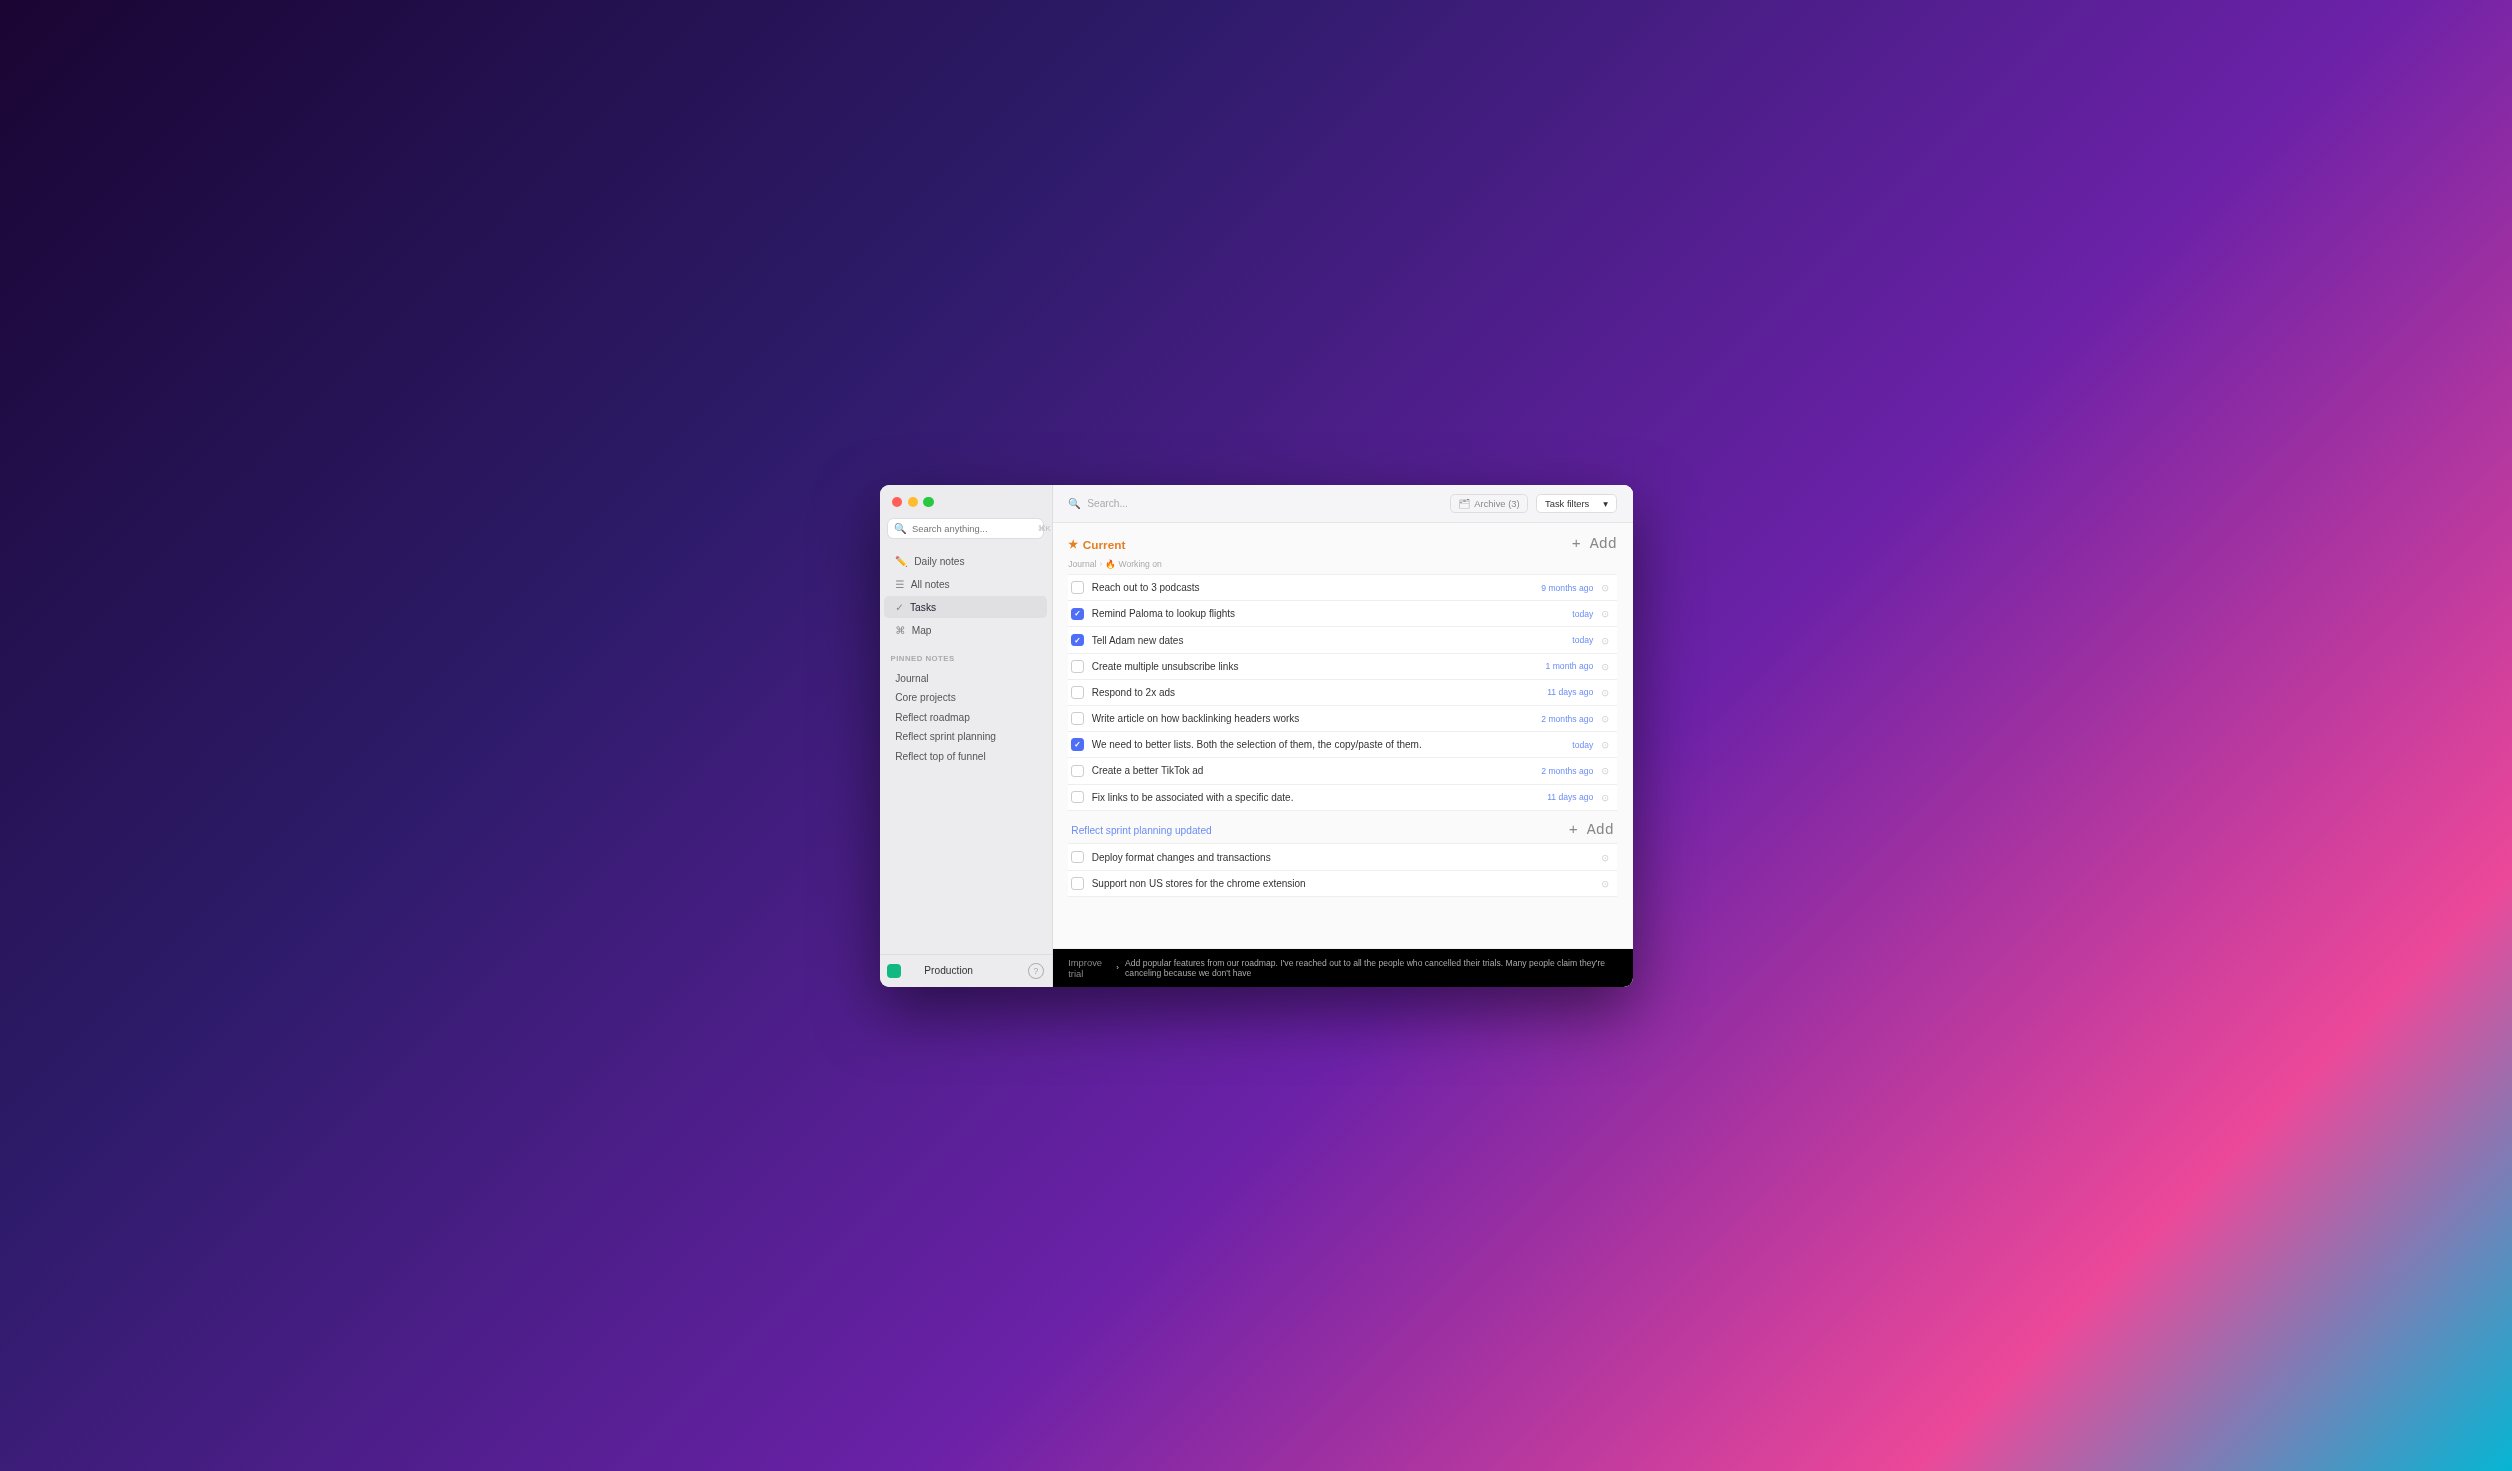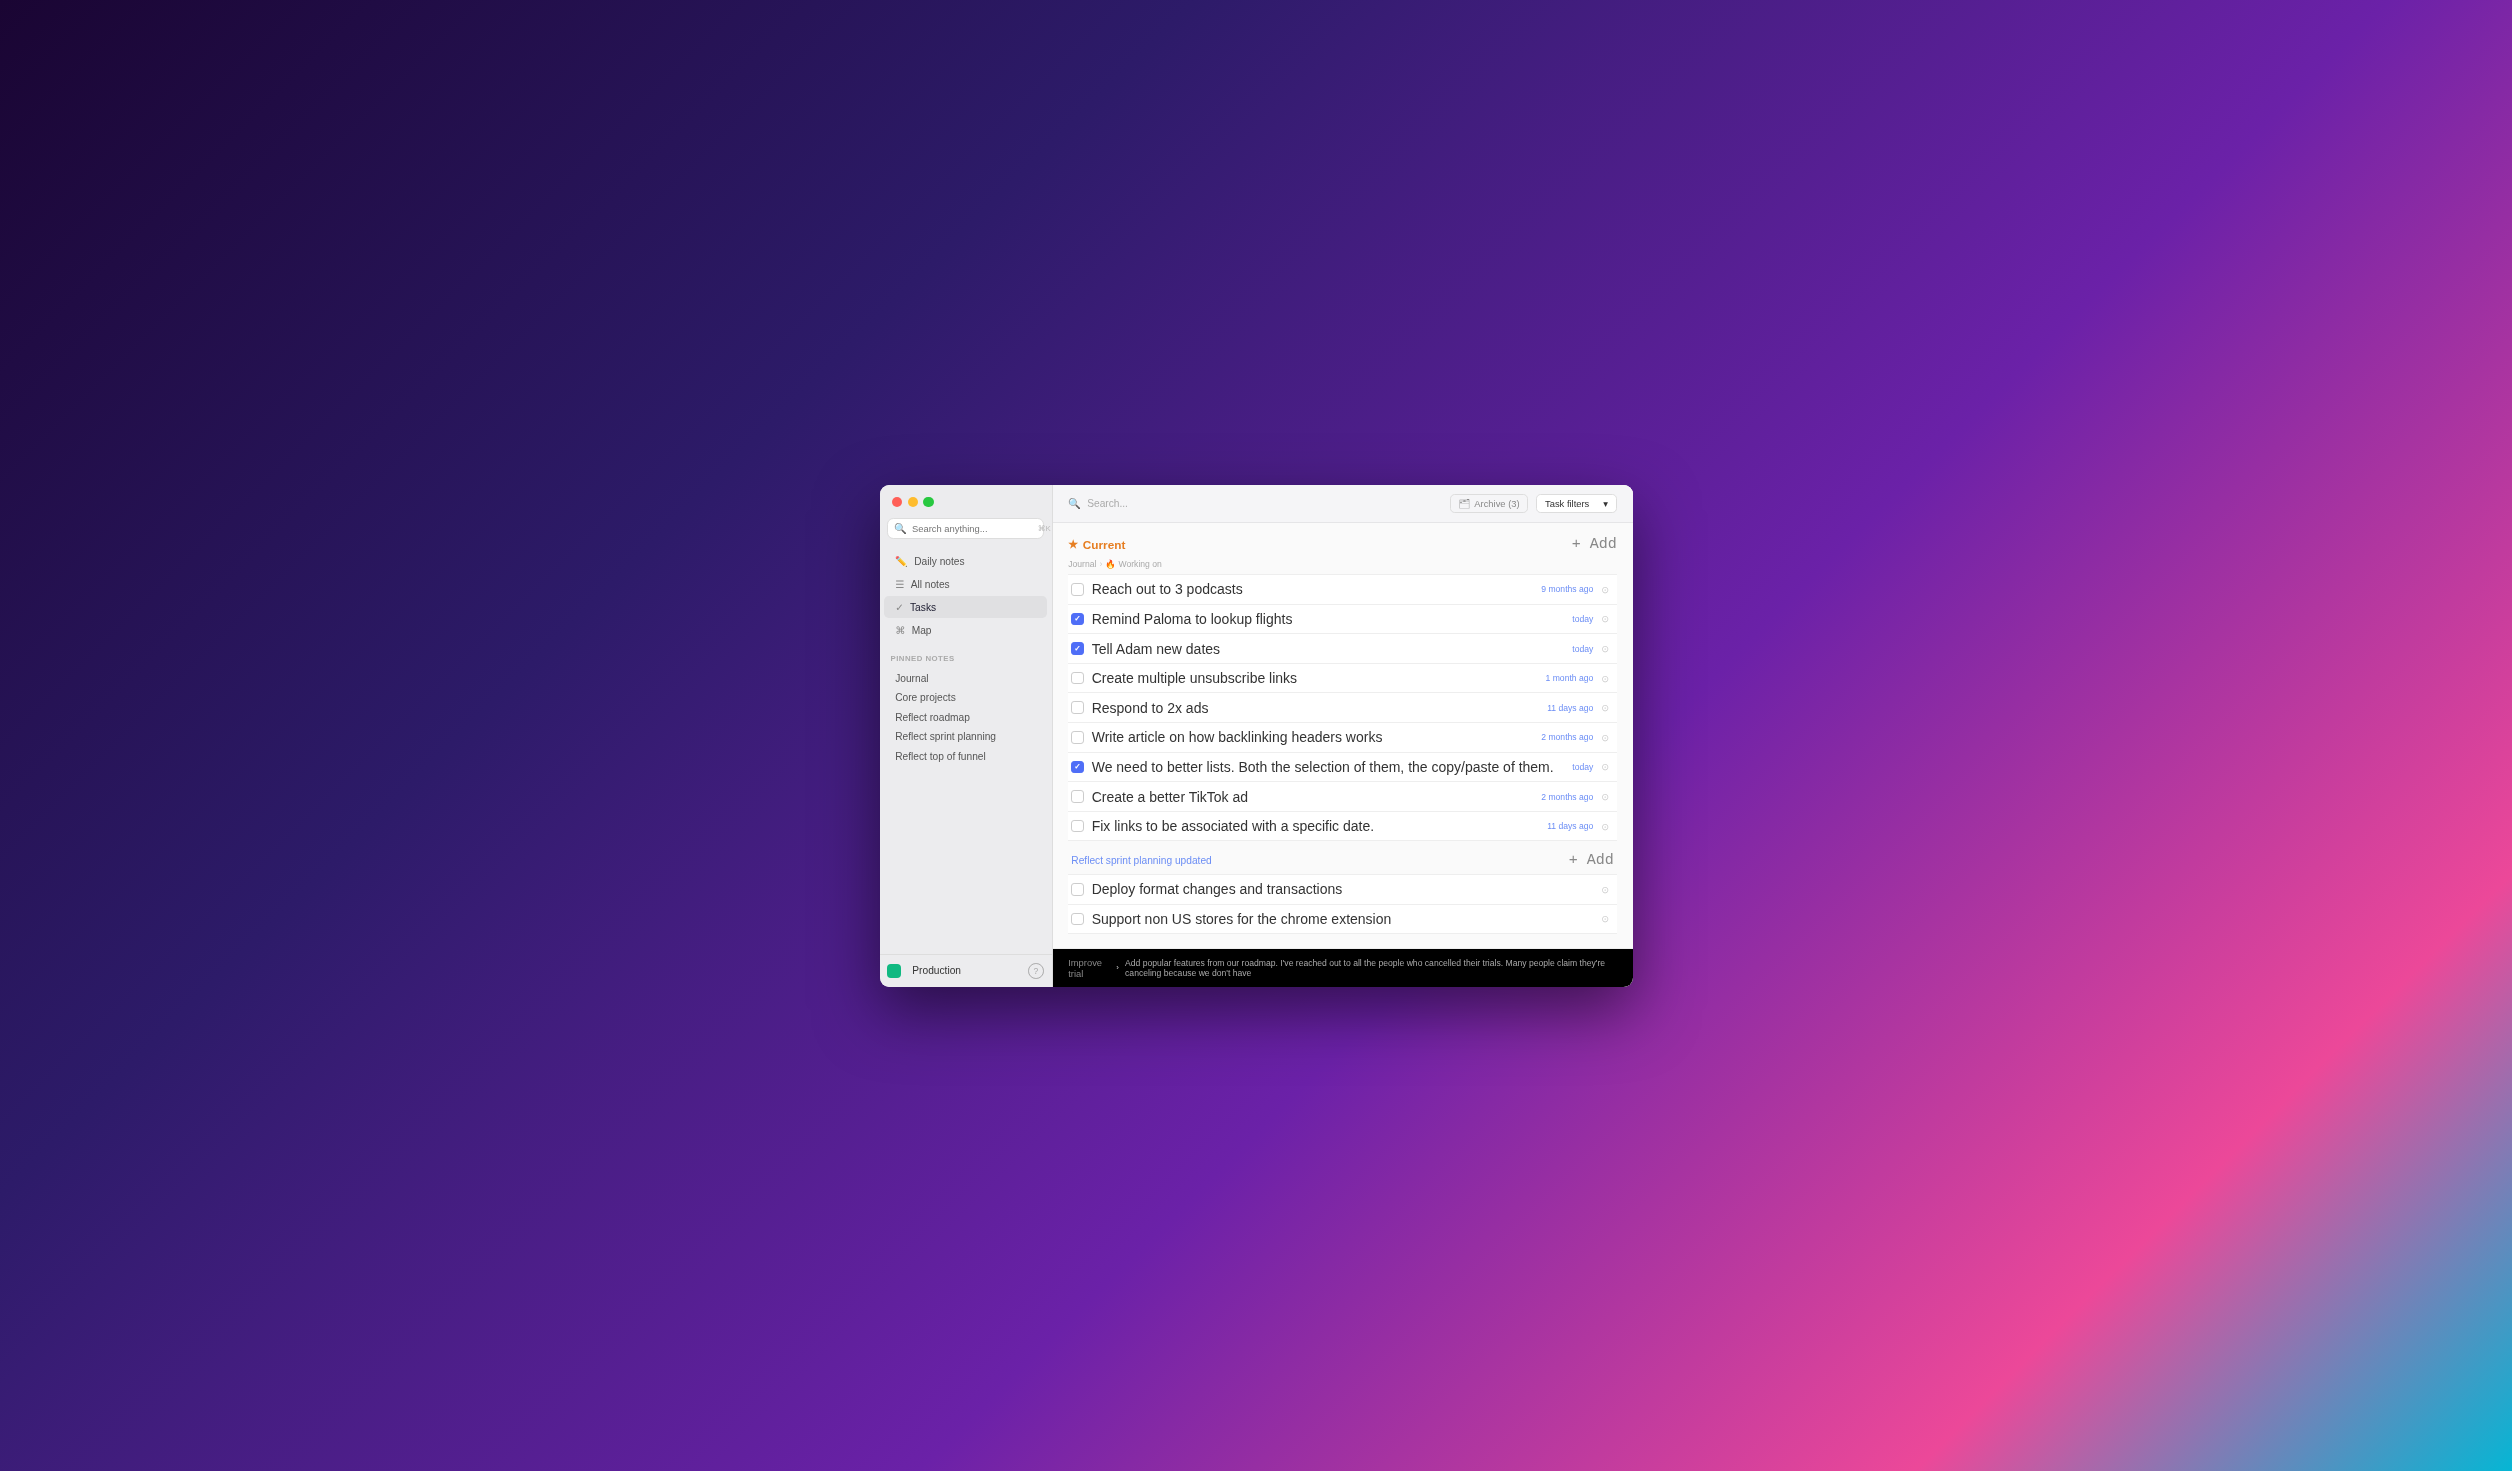--- a/index.html
+++ b/index.html
@@ -104,21 +104,21 @@
       margin-top: auto;
       padding: 7.8px;
       border-top: 0.8px solid #ddd;
       display: flex;
       align-items: center;
       justify-content: space-between;
     }
     .workspace-badge {
       display: flex;
       align-items: center;
-      gap: 11px;
+      gap: 23px;
       font-size: 10.2px;
       color: #333;
       font-weight: 500;
     }
     .ws-color {
       width: 14px;
       height: 14px;
       border-radius: 3.9px;
       background: #10b981;
     }
@@ -254,21 +254,21 @@
       border-color: #4f6ef7;
     }
     .task-checkbox.checked::after {
       content: '✓';
       color: white;
       font-size: 7.8px;
       font-weight: bold;
     }
     .task-text {
       flex: 1;
-      font-size: 14px;
+      font-size: 10px;
       color: #333;
     }
     .task-date {
       font-size: 8.6px;
       color: #6c8ef5;
       white-space: nowrap;
     }
     .task-date.today { color: #6c8ef5; }
     .task-date.past { color: #6c8ef5; }
     .task-menu {

